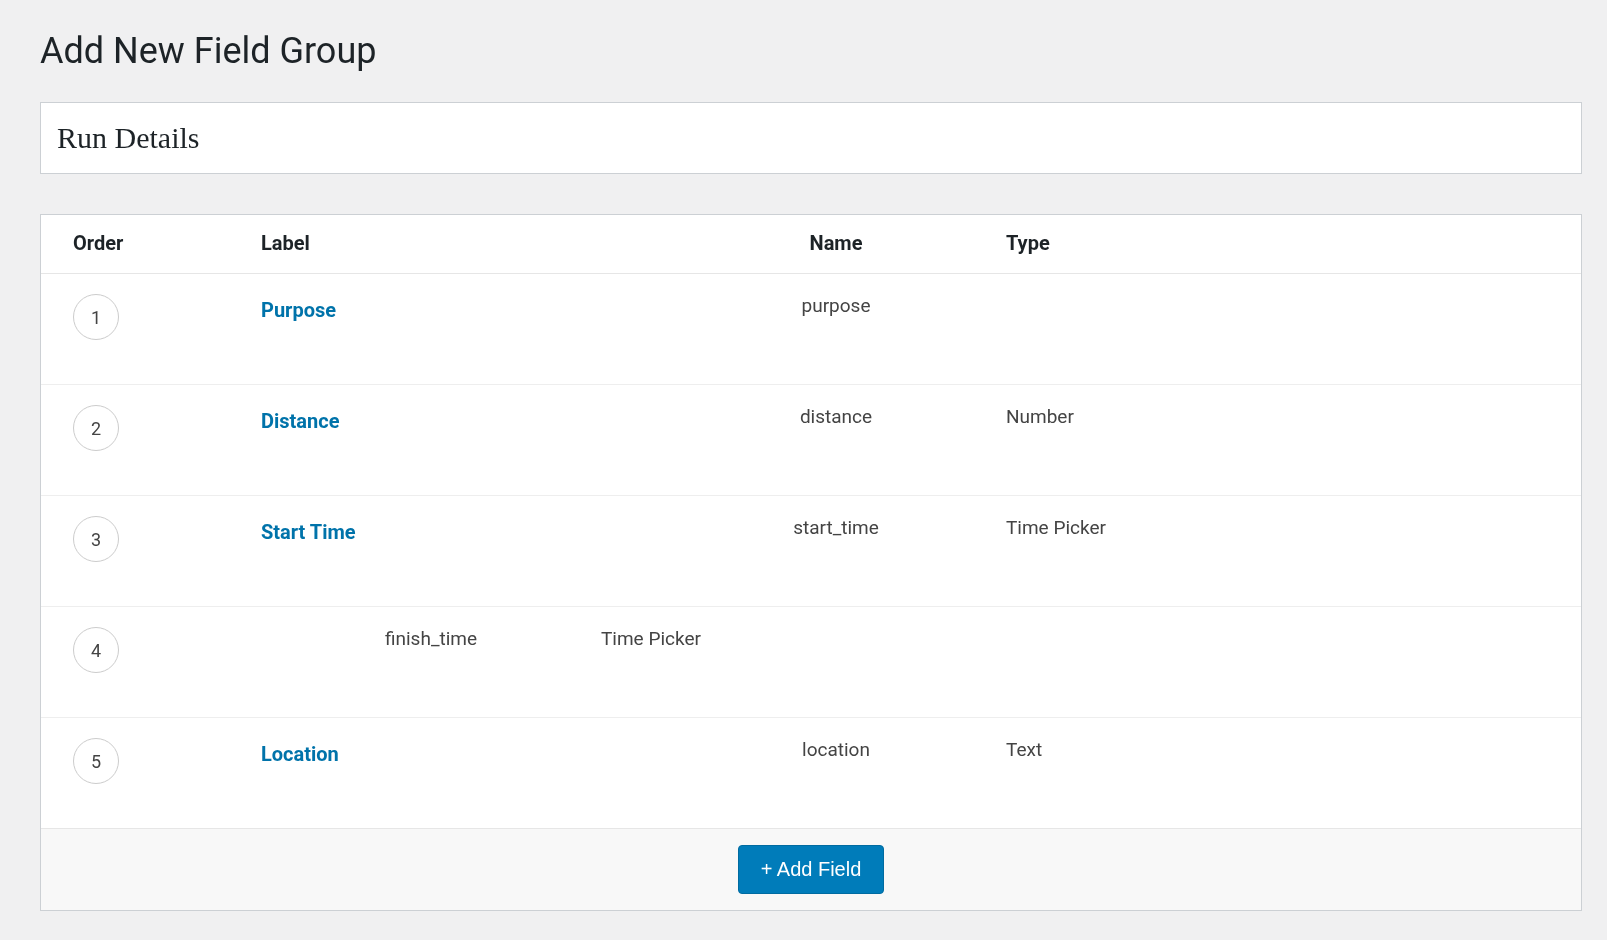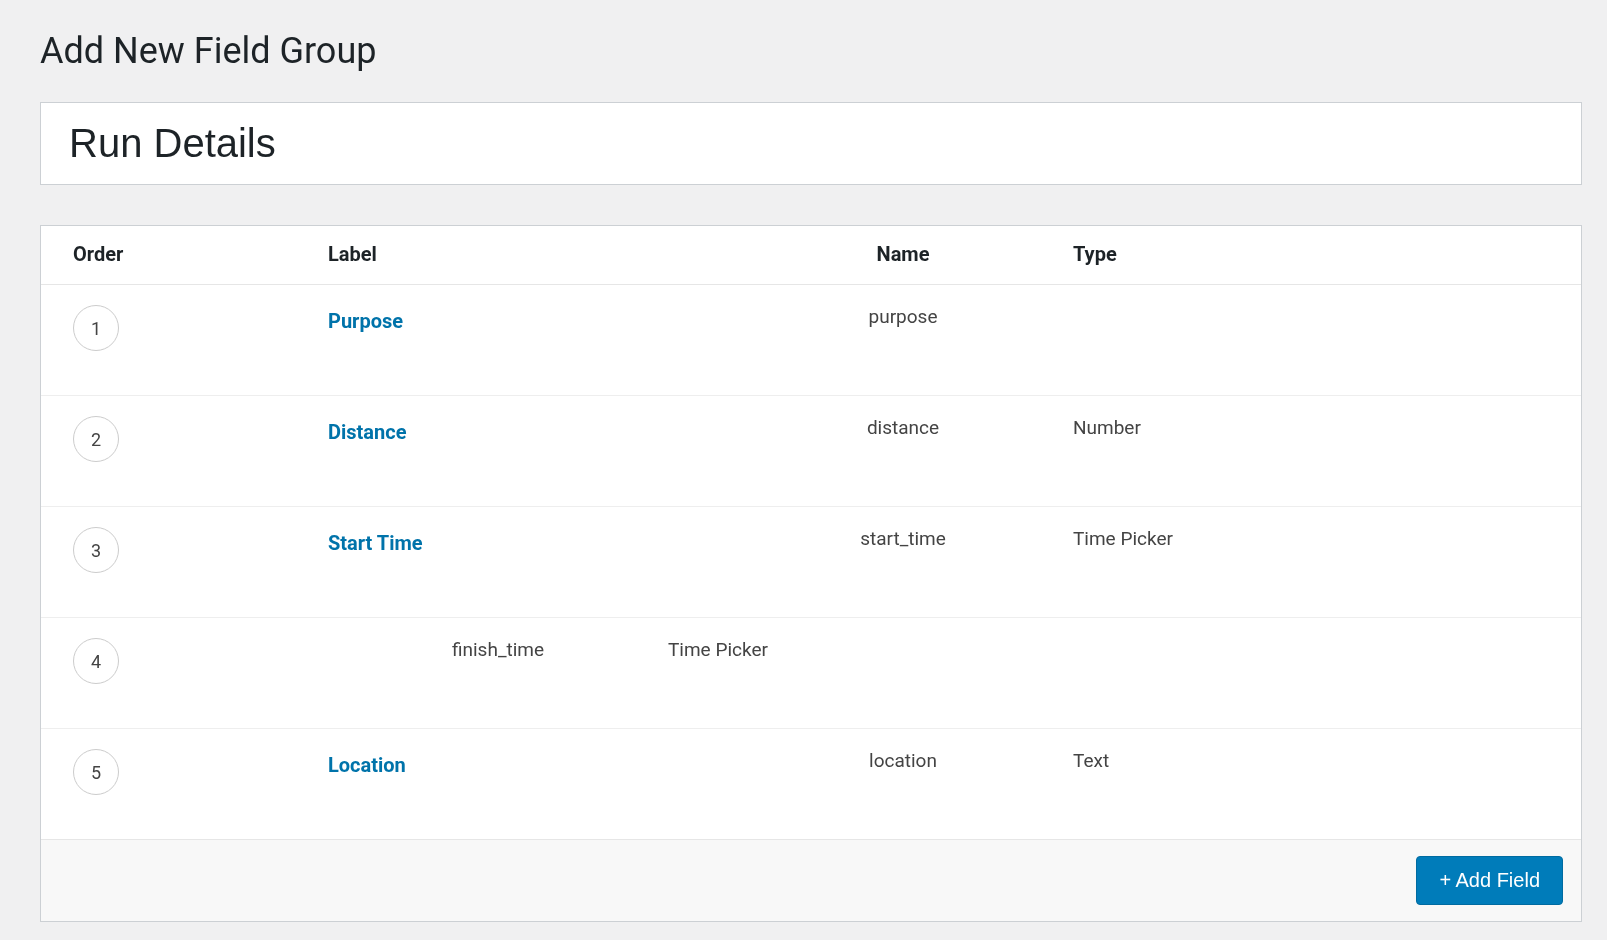--- a/index.html
+++ b/index.html
@@ -21,41 +21,42 @@
   }
   .title-panel {
     background: #fff;
     border: 1px solid #ccd0d4;
     margin-bottom: 40px;
   }
   .title-input {
     width: 100%;
     border: none;
     outline: none;
-    font-size: 40px;
+    font-size: 30px;
     font-weight: 400;
     color: #1d2327;
-    padding: 18px 28px;
+    padding: 18px 16px;
     background: transparent;
+    font-family: Liberation Serif, serif;
   }
   .fields-panel {
     background: #fff;
     border: 1px solid #ccd0d4;
   }
   .fields-header {
     display: flex;
     border-bottom: 1px solid #e6e6e6;
     padding: 16px 0 18px 0;
   }
   .fields-header .col {
     font-size: 20px;
     font-weight: 700;
     color: #1d2327;
   }
-  .col-order  { width: 287px; padding-left: 32px; }
+  .col-order  { width: 220px; padding-left: 32px; }
   .col-label  { width: 405px; }
   .col-name   { width: 340px; text-align: center; }
   .col-type   { flex: 1; }
   .field-row {
     display: flex;
     align-items: flex-start;
     border-top: 1px solid #eeeeee;
     padding: 20px 0 44px 0;
   }
   .field-row:first-of-type { border-top: none; }
@@ -85,21 +86,21 @@
   .name-text, .type-text {
     font-size: 19px;
     color: #444444;
     margin-top: 2px;
   }
   .fields-footer {
     background: #f8f8f8;
     border-top: 1px solid #e6e6e6;
     padding: 16px 18px;
     display: flex;
-    justify-content: flex-end;
+    justify-content: center;
   }
   .add-field-btn {
     background: #007cba;
     border: 1px solid #006ba1;
     color: #fff;
     font-size: 20px;
     font-weight: 400;
     padding: 12px 22px;
     border-radius: 4px;
     cursor: pointer;

